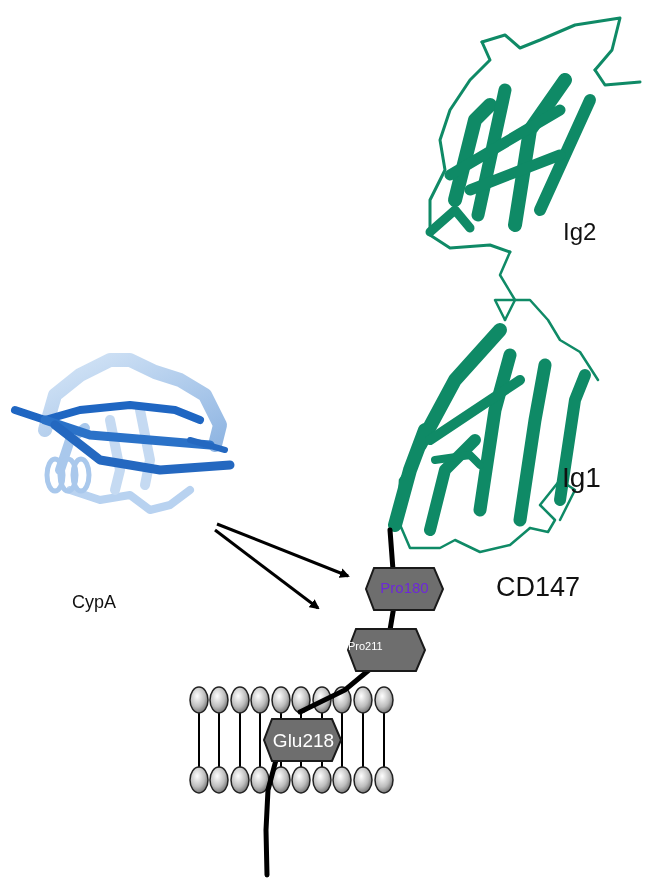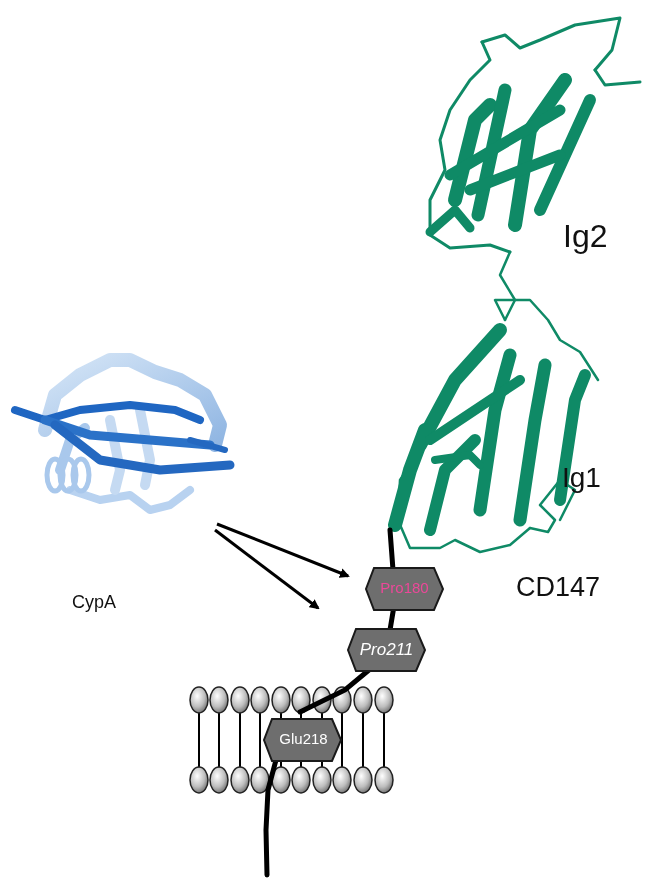--- a/index.html
+++ b/index.html
@@ -128,20 +128,20 @@
     <polygon points="374,568 434,568 443,589 434,610 374,610 366,589" fill="#6e6e6e" stroke="#1a1a1a" stroke-width="2"></polygon>
   </g>
   <g>
     <polygon points="356,629 416,629 425,650 416,671 356,671 348,650" fill="#6e6e6e" stroke="#1a1a1a" stroke-width="2"></polygon>
   </g>
   <g>
     <polygon points="272,719 332,719 341,740 332,761 272,761 264,740" fill="#6e6e6e" stroke="#1a1a1a" stroke-width="2"></polygon>
   </g>
 </svg>
 
-<div class="label" style="left:366px; top:579px; width:77px; text-align:center; color:#ec4899; font-size:15px;">Pro180</div>
-<div class="label" style="left:348px; top:640px; width:77px; text-align:center; color:#ffffff; font-size:17px;font-style:italic;">Pro211</div>
-<div class="label" style="left:264px; top:730px; width:79px; text-align:center; color:#ffffff; font-size:15px;">Glu218</div>
+<div class="label" style="left:366px; top:579px; width:77px; text-align:center; color:#6d28d9; font-size:15px;">Pro180</div>
+<div class="label" style="left:348px; top:640px; width:77px; color:#ffffff; font-size:11px;">Pro211</div>
+<div class="label" style="left:264px; top:730px; width:79px; text-align:center; color:#ffffff; font-size:19px;">Glu218</div>
 
-<div class="label" style="left:563px; top:218px; font-size:32px;">Ig2</div>
+<div class="label" style="left:563px; top:218px; font-size:24px;">Ig2</div>
 <div class="label" style="left:562px; top:462px; font-size:28px;">Ig1</div>
-<div class="label" style="left:496px; top:572px; font-size:27px;margin-left:20px;">CD147</div>
+<div class="label" style="left:496px; top:572px; font-size:27px;">CD147</div>
 <div class="label" style="left:72px; top:592px; font-size:18px;">CypA</div>
 
 </body></html>

